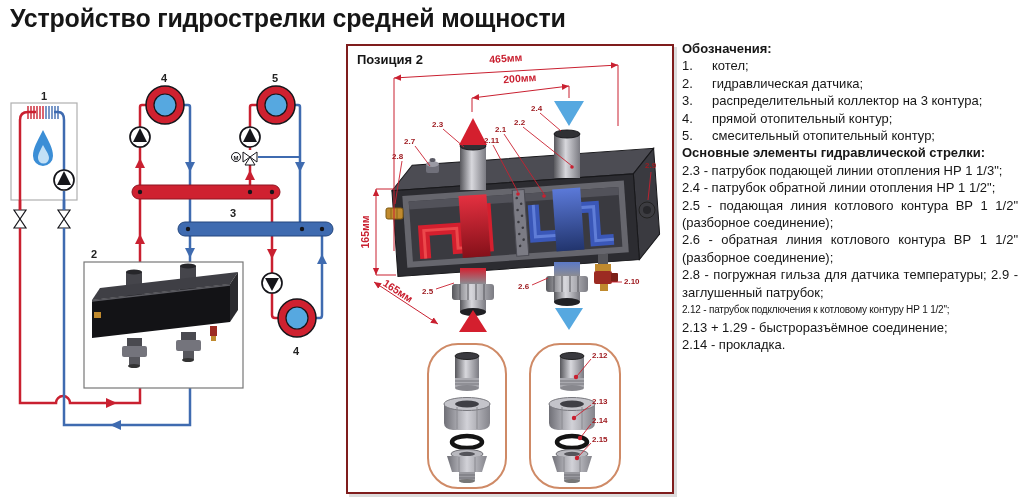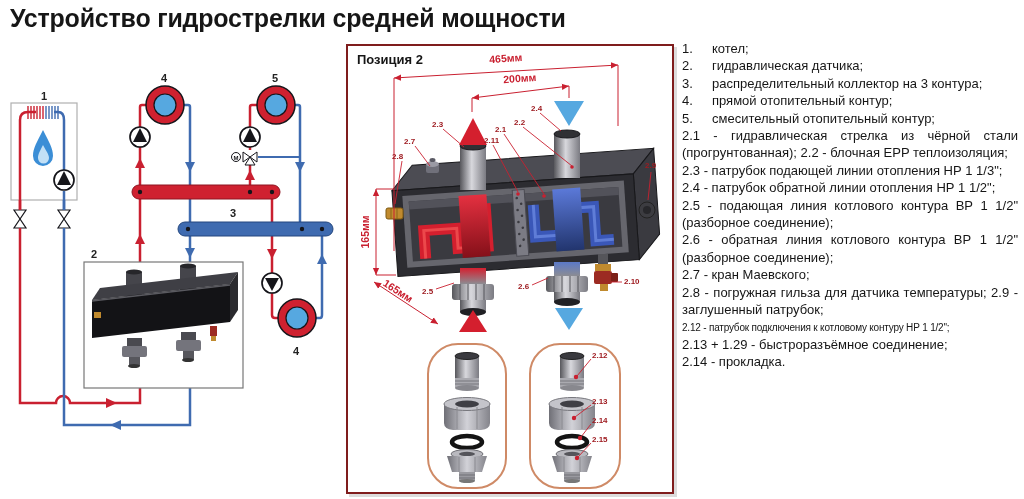--- a/index.html
+++ b/index.html
@@ -395,45 +395,45 @@
           <circle cx="229" cy="412" r="2.2"></circle>
       </g>
       <text class="co" x="244" y="312">2.12</text>
       <text class="co" x="244" y="358">2.13</text>
       <text class="co" x="244" y="377">2.14</text>
       <text class="co" x="244" y="396">2.15</text>
     </svg>
   </div>
 
   <div class="legend">
+    <div class="hd">Обозначения:</div>
     <div class="li">
       <span class="num">1.</span>
       <span class="txt">котел;</span>
     </div>
     <div class="li">
       <span class="num">2.</span>
       <span class="txt">гидравлическая датчика;</span>
     </div>
     <div class="li">
       <span class="num">3.</span>
       <span class="txt">распределительный коллектор на 3 контура;</span>
     </div>
     <div class="li">
       <span class="num">4.</span>
       <span class="txt">прямой отопительный контур;</span>
     </div>
     <div class="li">
       <span class="num">5.</span>
       <span class="txt">смесительный отопительный контур;</span>
     </div>
-    <p>2.1 - гидравлическая стрелка из чёрной стали (прогрунтованная); 2.2 - блочная EPP теплоизоляция;</p>
+    <div class="hd">Основные элементы гидравлической стрелки:</div>
     <p>2.3 - патрубок подающей линии отопления НР 1 1/3";</p>
     <p>2.4 - патрубок обратной линии отопления НР 1 1/2";</p>
     <p>2.5 - подающая линия котлового контура ВР 1 1/2" (разборное соединение);</p>
     <p>2.6 - обратная линия котлового контура ВР 1 1/2" (разборное соединение);</p>
-    <p>2.7 - кран Маевского;</p>
     <p>2.8 - погружная гильза для датчика температуры; 2.9 - заглушенный патрубок;</p>
     <p class="nw">2.12 - патрубок подключения к котловому контуру НР 1 1/2";</p>
     <p>2.13 + 1.29 - быстроразъёмное соединение;</p>
     <p>2.14 - прокладка.</p>
   </div>
 
 </div>
 
 </body></html>

